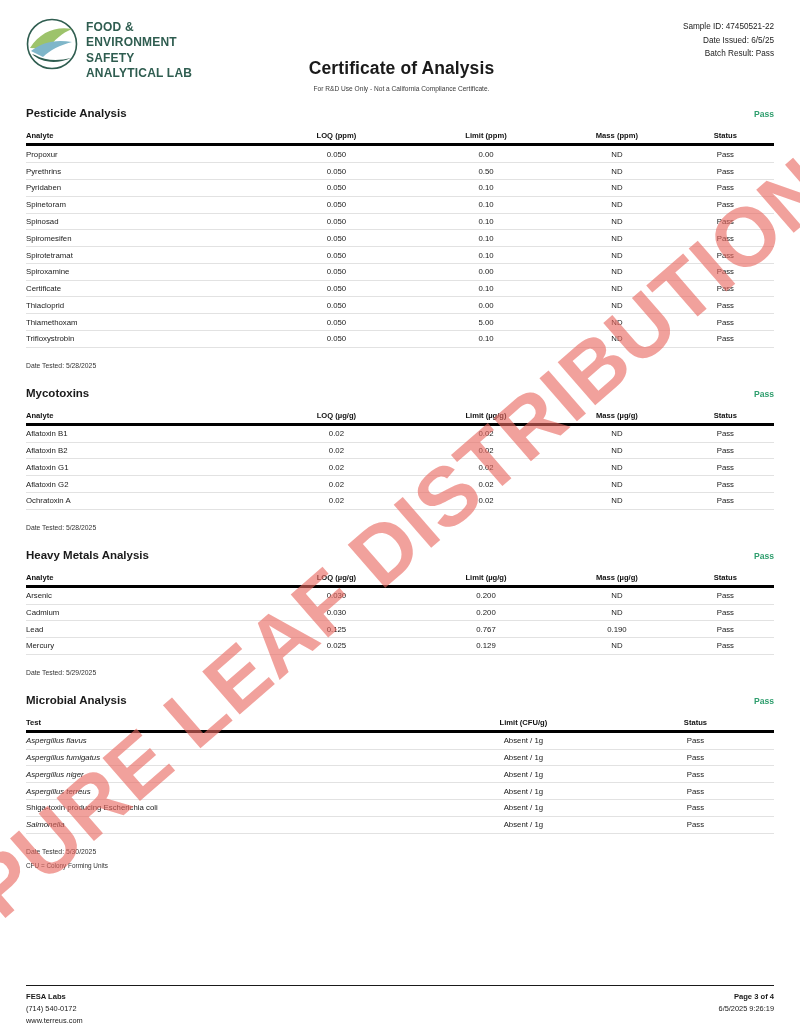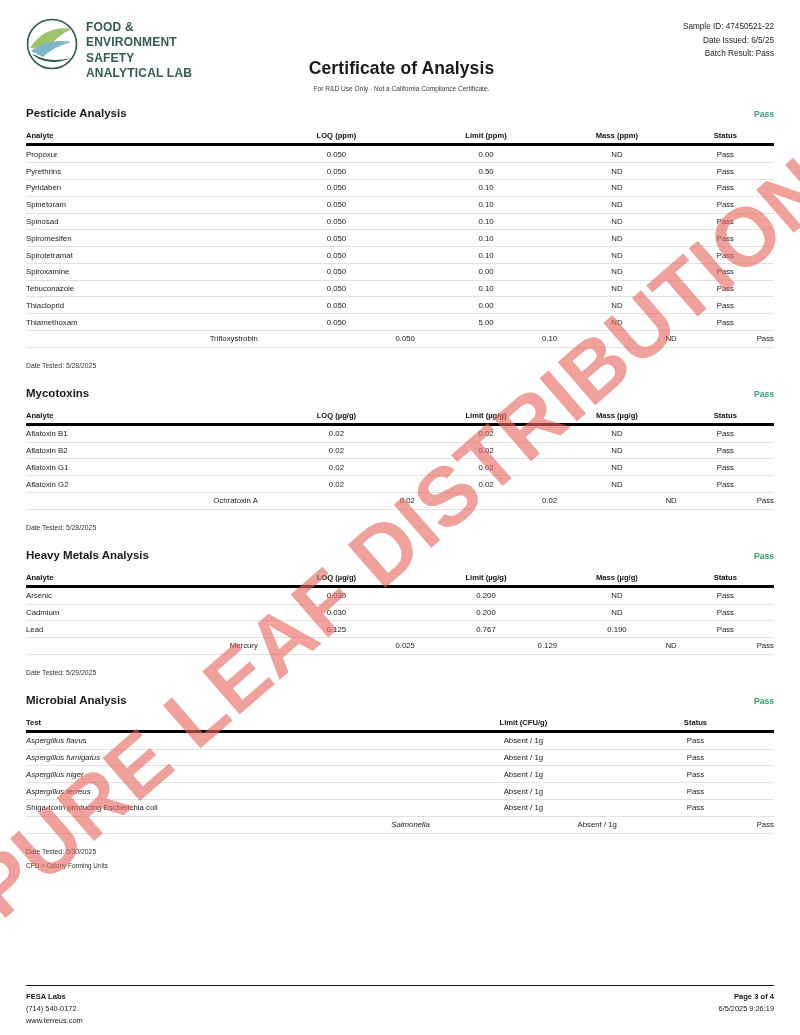--- a/index.html
+++ b/index.html
@@ -97,21 +97,21 @@
     color: #111;
   }
   thead th.left { text-align: left; }
   tbody td {
     font-size: 7.8px;
     text-align: center;
     padding: 3.4px 0;
     border-bottom: 1px solid #e2e2e2;
     color: #1a1a1a;
   }
-  tbody tr:last-child td { border-bottom: 1px solid #e2e2e2; text-align: right; }
+  tbody tr:last-child td { border-bottom: 1px solid #e2e2e2; }
   tbody td.left { text-align: left; }
   .italic { font-style: italic; }
   .date-tested {
     font-size: 6.8px;
     color: #333;
     margin-top: 14px;
   }
   .footnote {
     font-size: 6.4px;
     color: #333;
@@ -280,21 +280,21 @@
             <td>Pass</td>
           </tr>
         <tr>
             <td class="left">Spiroxamine</td>
             <td>0.050</td>
             <td>0.00</td>
             <td>ND</td>
             <td>Pass</td>
           </tr>
         <tr>
-            <td class="left">Tebuconazole</td>
+            <td class="left">Certificate</td>
             <td>0.050</td>
             <td>0.10</td>
             <td>ND</td>
             <td>Pass</td>
           </tr>
         <tr>
             <td class="left">Thiacloprid</td>
             <td>0.050</td>
             <td>0.00</td>
             <td>ND</td>

